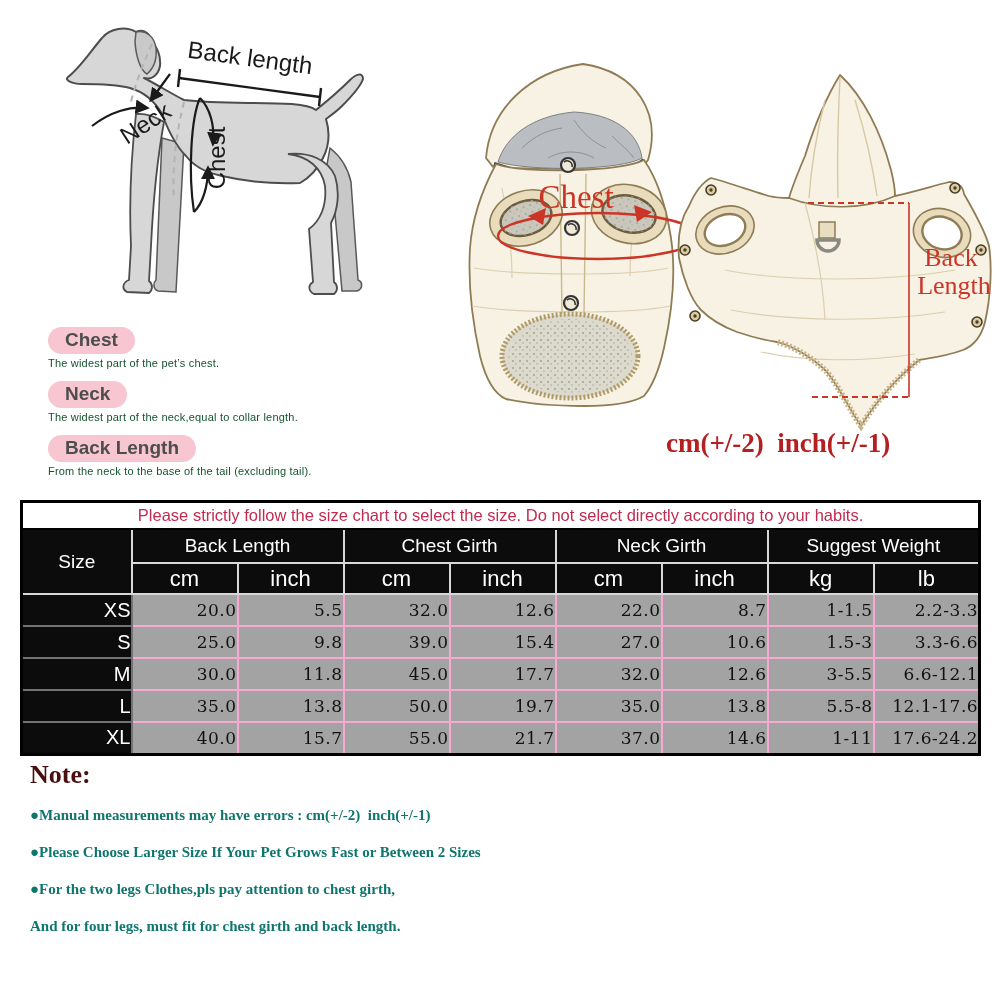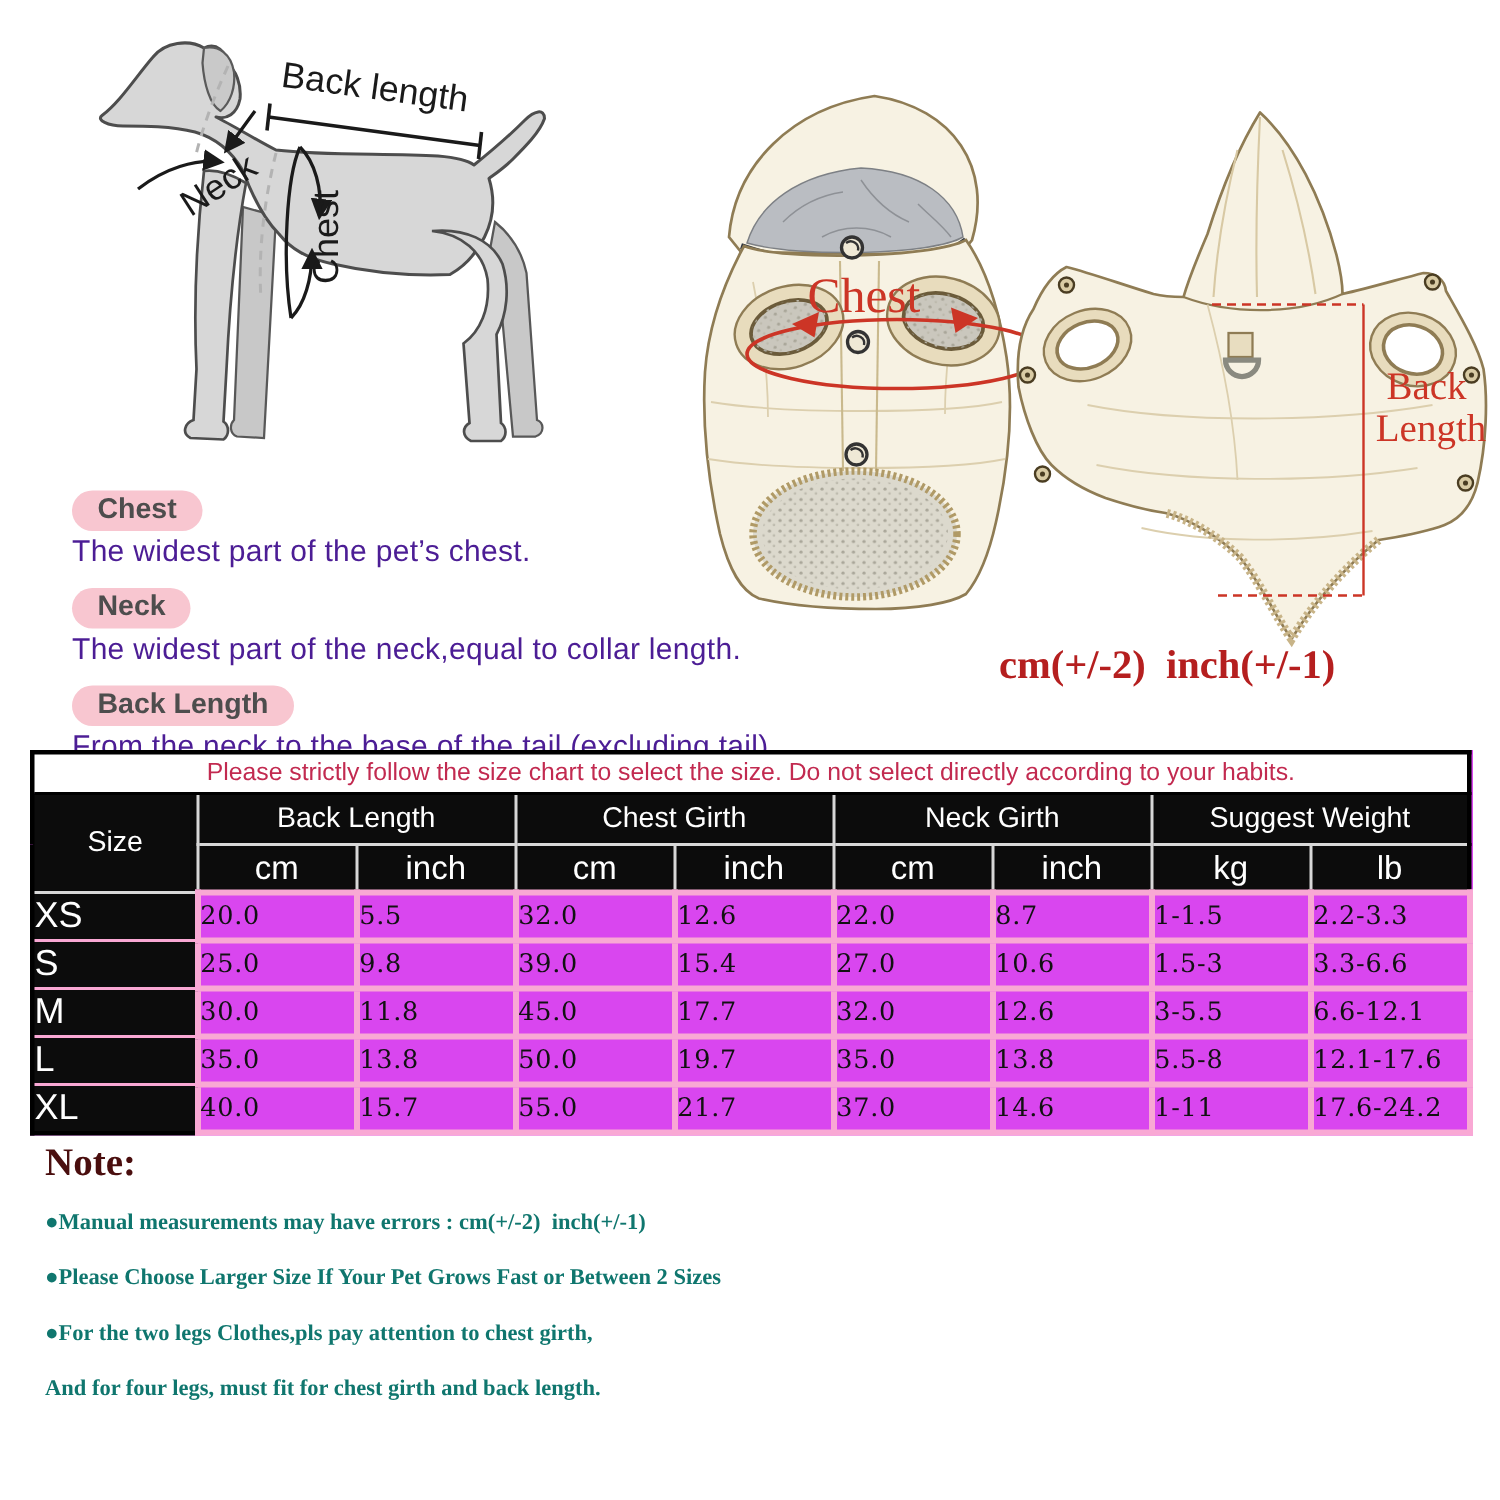--- a/index.html
+++ b/index.html
@@ -16,47 +16,47 @@
     font-size:27px; color:#b51f1f; white-space:pre;margin-left:30px;
   }
 
   
   .defs { position:absolute; left:48px; top:327px; width:480px; }
   .def-pill {
     display:inline-block; background:#f8c6d0; border-radius:14px;
     padding:2px 17px 3px; font-size:19px; font-weight:bold; color:#4d4d4d;
     margin-bottom:3px;
   }
-  .def-text { font-size:20px; color:#4c1d95; margin:0 0 12px 0; letter-spacing:0.2px; }
+  .def-text { font-size:11px; color:#14532d; margin:0 0 12px 0; letter-spacing:0.2px; }
 
   
   .size-table {
     position:absolute; left:20px; top:500px; width:960px;
-    border-collapse:collapse; border:3px solid #000; background:#d946ef;
+    border-collapse:collapse; border:3px solid #000; background:#a3a3a3;
     table-layout:fixed;
   }
   .size-table td, .size-table th { padding:0; }
   .warn-row td {
     height:25px; text-align:center; font-size:16.5px; color:#c22a50;
     border:2px solid #000; background:#fff; font-weight:400;
   }
   .hcell {
     background:#0c0c0c; color:#ffffff; text-align:center;
     border:2px solid #d8d8d8; font-weight:400;
   }
   .head-row1 td { height:32px; font-size:19px; }
   .head-row2 td { height:29px; font-size:22px; }
   .hsize { font-size:19px;text-align:center; }
   .body-row { height:32px; }
   .scell {
-    background:#0c0c0c; color:#ffffff; text-align:left;
-    border:2px solid #f9a8d4; font-size:24px; font-weight:400;
+    background:#0c0c0c; color:#ffffff; text-align:right;
+    border:2px solid #737373; font-size:20px; font-weight:400;
   }
   .dcell {
-    border:4px solid #f9a8d4; text-align:left;
+    border:2px solid #f9a8d4; text-align:right;
     font-family:"DejaVu Serif", serif; font-size:17px; color:#111;
     letter-spacing:0.5px;
   }
 
   
   .notes { position:absolute; left:30px; top:760px; width:975px;
            font-family:"Liberation Serif", serif; font-weight:bold; }
   .notes-heading { font-size:26px; color:#4a0e0e; margin:0 0 17px 0; }
   .note-line { font-size:15px; color:#0f766e; margin:0 0 20px 0; white-space:pre-wrap; }
 </style>

